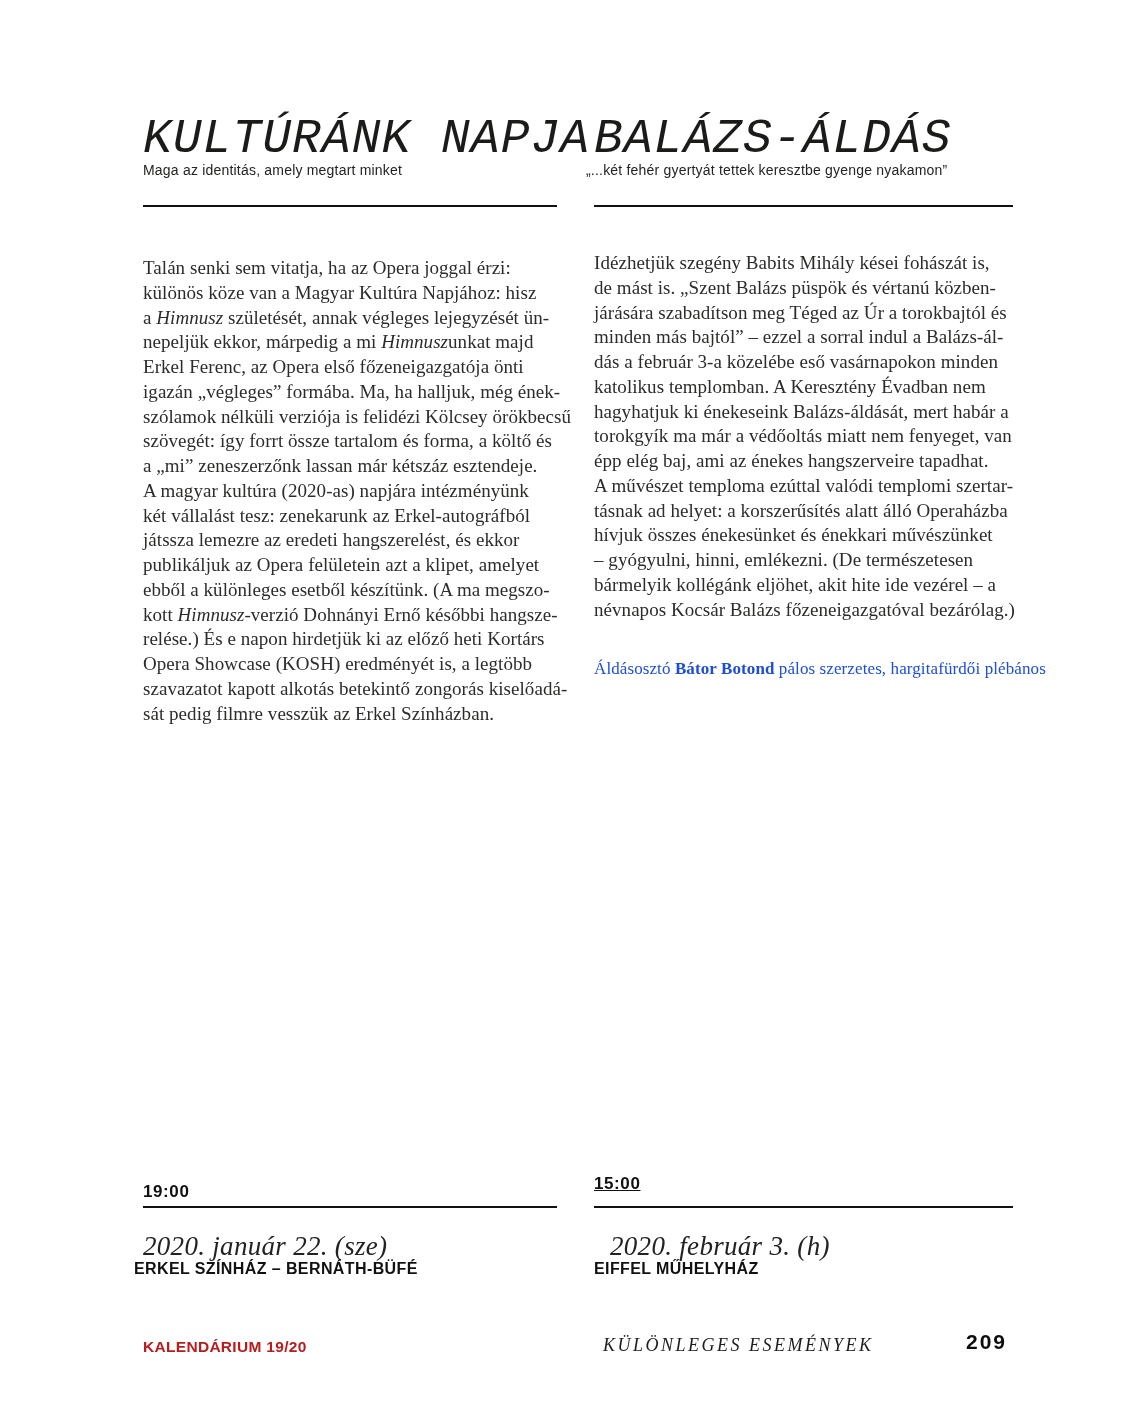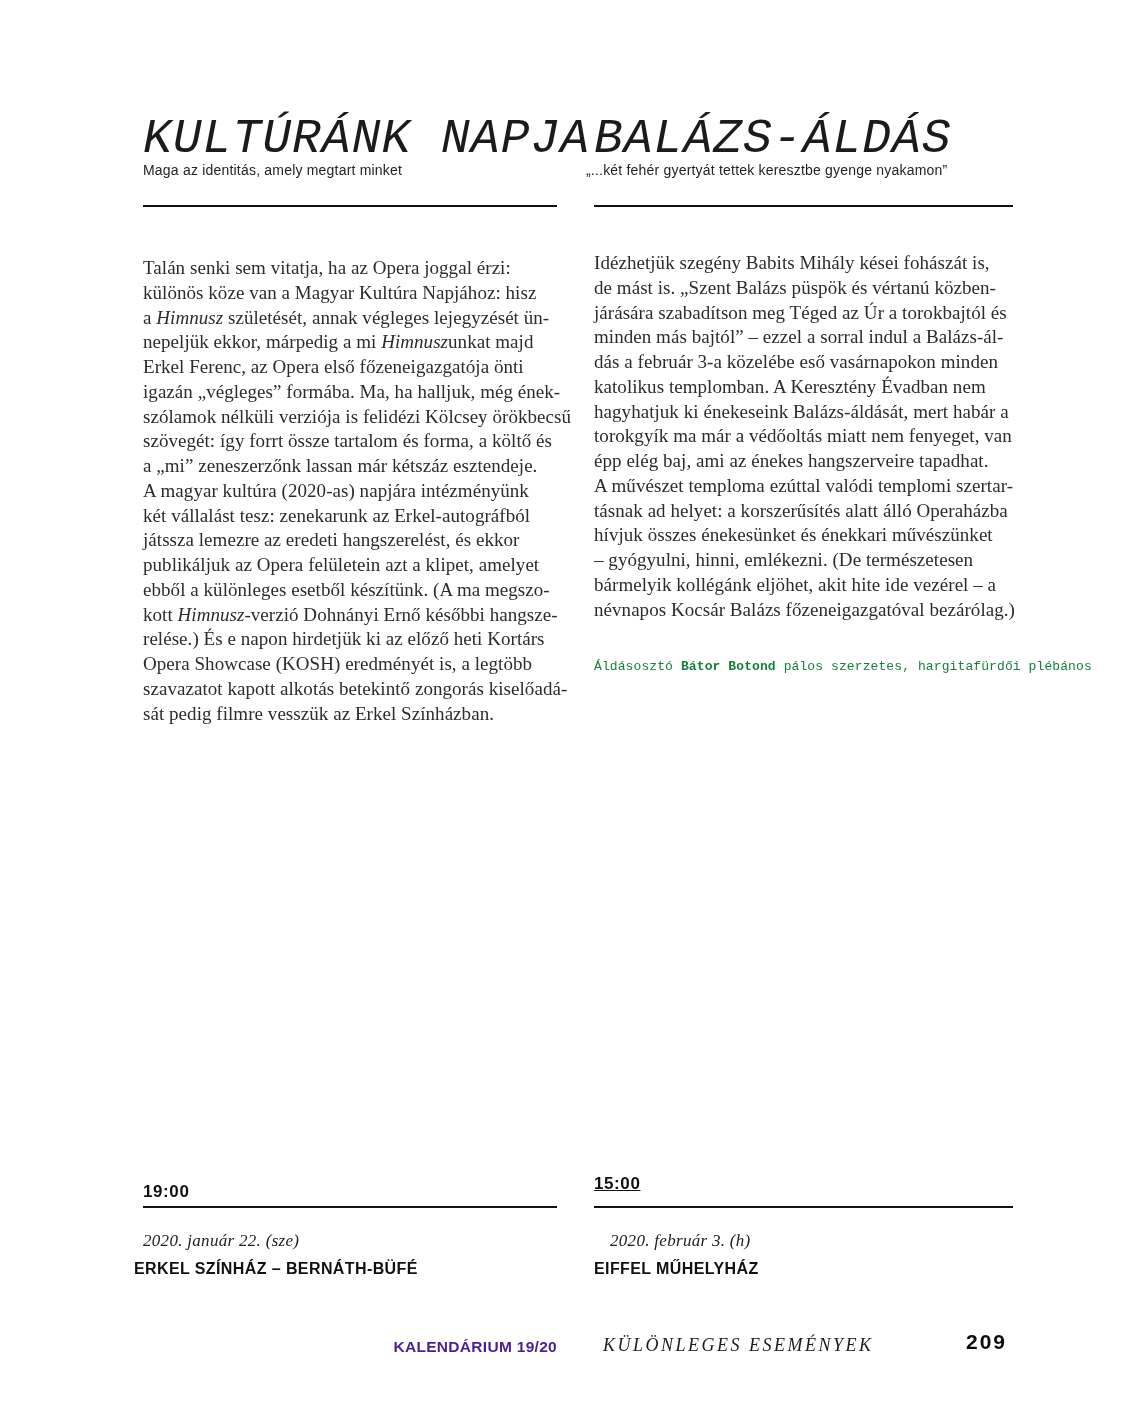--- a/index.html
+++ b/index.html
@@ -21,42 +21,42 @@
     white-space:nowrap;
   }
   .rule{background:#121210;height:2px;}
   .rule-thin{background:#121210;height:1.6px;}
   .body-text{
     font-size:19px;line-height:24.75px;color:#2c2c2a;
     white-space:pre-line;letter-spacing:0.05px;
   }
   .body-text i{font-style:italic;}
   .credit{
-    font-family:Liberation Mono, monospace;
-    font-size:13px;color:#15803d;letter-spacing:0.1px;white-space:nowrap;
+    font-family:Liberation Serif, serif;
+    font-size:17px;color:#1d4ed8;letter-spacing:0.1px;white-space:nowrap;
   }
   .credit b{font-weight:700;}
   .time{
     font-family:"Liberation Sans", sans-serif;
     font-weight:700;font-size:17px;color:#111;letter-spacing:0.6px;
   }
   .date{
     font-family:"Liberation Serif", serif;
-    font-style:italic;font-size:17px;color:#222220;letter-spacing:0.3px;
+    font-style:italic;font-size:27px;color:#222220;letter-spacing:0.3px;
     white-space:nowrap;
   }
   .venue{
     font-family:"Liberation Sans", sans-serif;
     font-weight:700;font-size:16px;color:#111;letter-spacing:0.4px;
     white-space:nowrap;
   }
   .footer-left{
     font-family:"Liberation Sans", sans-serif;
-    font-weight:700;font-size:15.5px;color:#4c1d95;letter-spacing:0.3px;
-    text-align:right;white-space:nowrap;
+    font-weight:700;font-size:15.5px;color:#b91c1c;letter-spacing:0.3px;
+    text-align:left;white-space:nowrap;
   }
   .footer-center{
     font-family:"Liberation Serif", serif;
     font-style:italic;font-size:18px;color:#1c1c1a;letter-spacing:2.5px;
     white-space:nowrap;
   }
   .footer-page{
     font-family:"Liberation Sans", sans-serif;
     font-weight:700;font-size:21px;color:#0d0d0d;letter-spacing:2px;
     text-align:right;white-space:nowrap;

